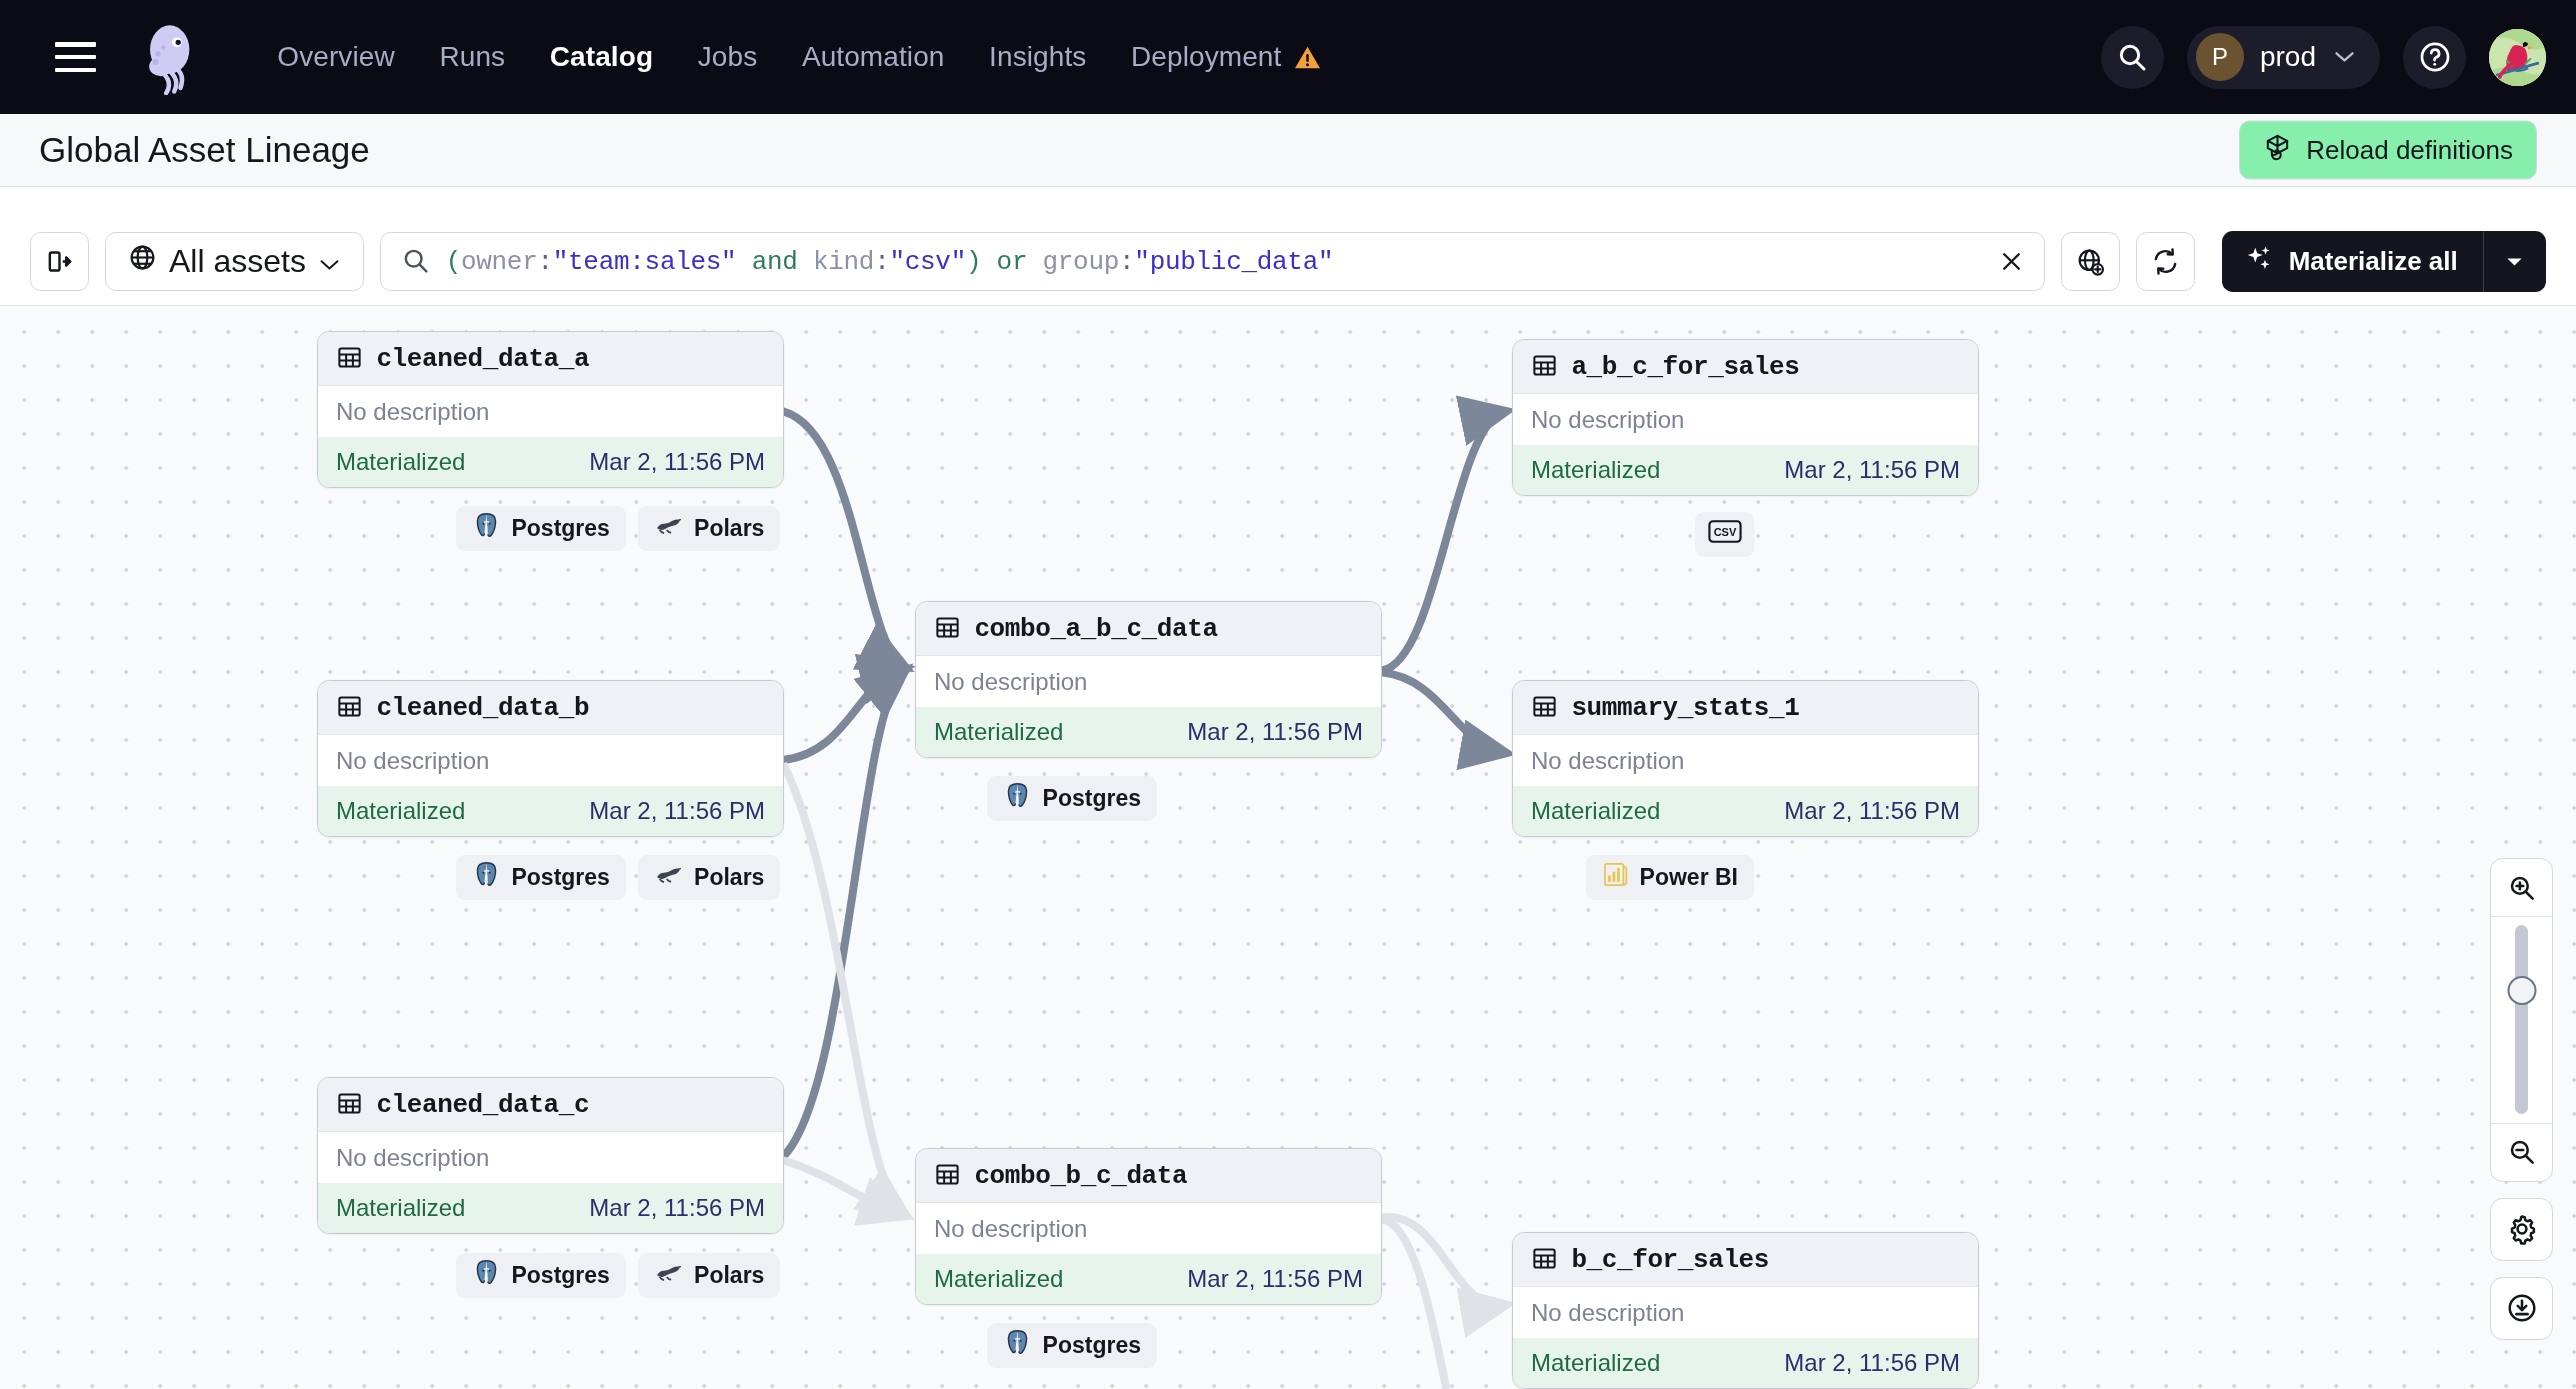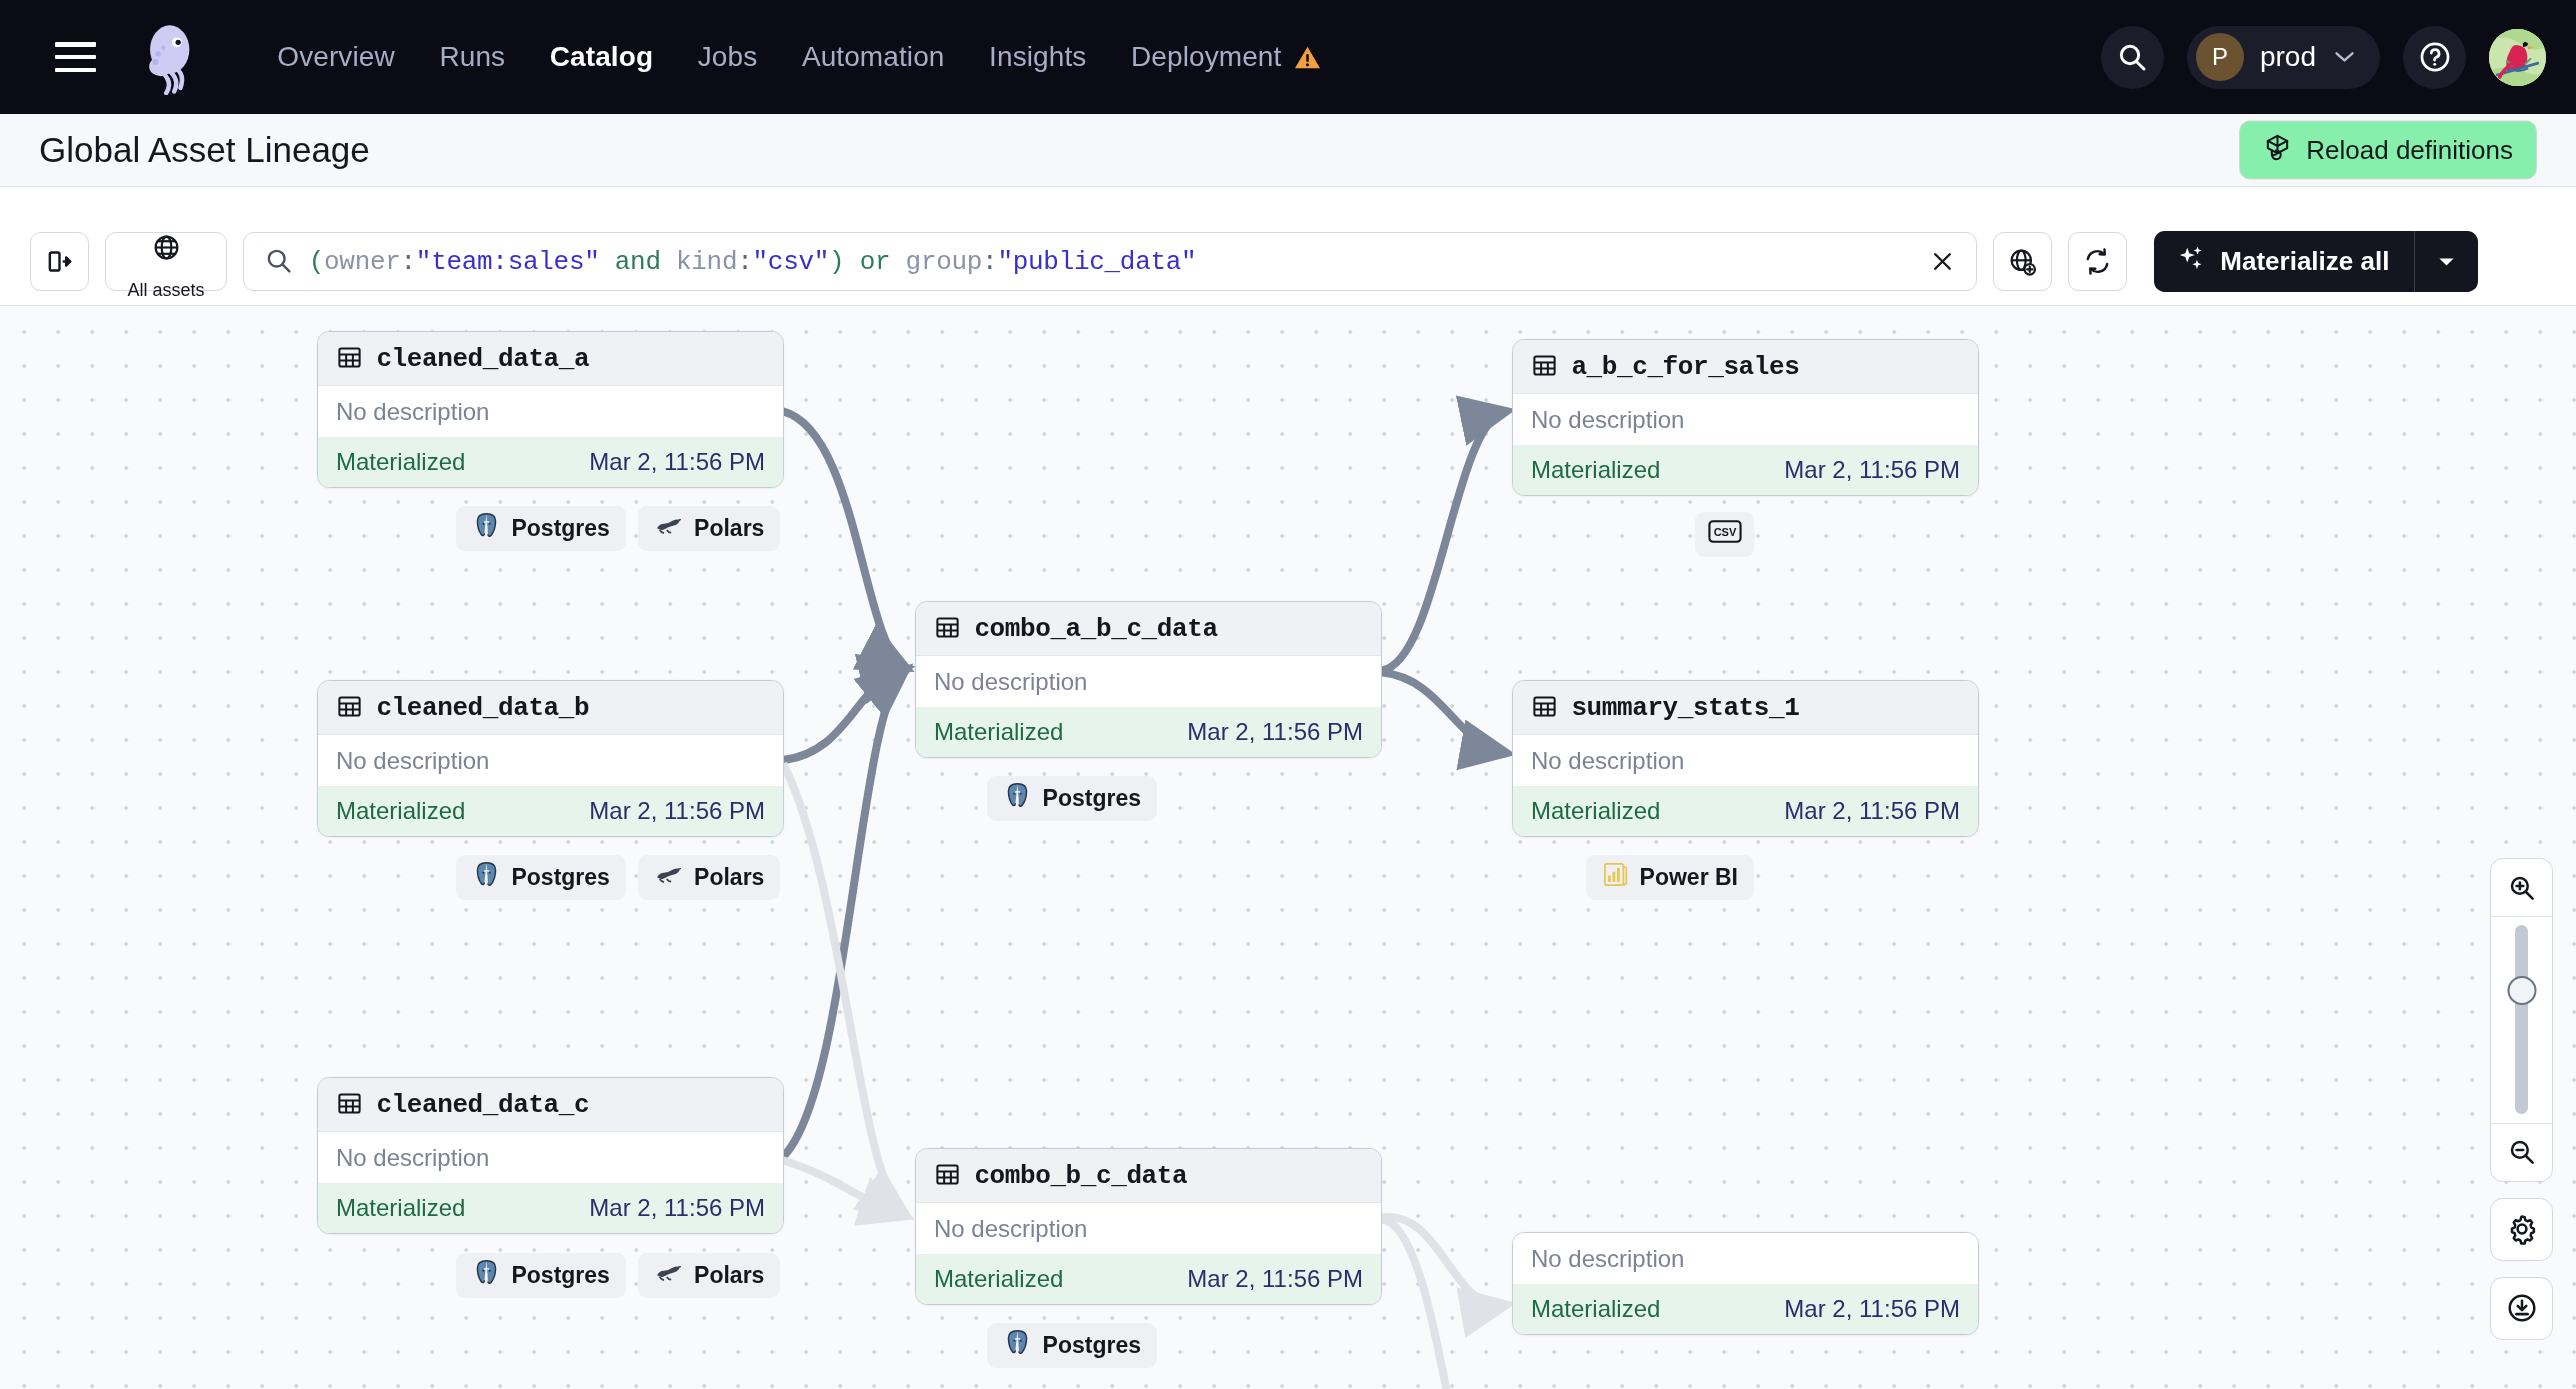--- a/index.html
+++ b/index.html
@@ -61,21 +61,21 @@
     background: #ffffff; border-bottom: 0.9px solid #E0E4EB;
     display: flex; align-items: center; padding: 0 30px; gap: 16px;
   }
   .tb-icon-btn {
     width: 59px; height: 59px; border: 0.9px solid #D3D8E0; background: #fff;
     border-radius: 10.7px; display: flex; align-items: center; justify-content: center; cursor: pointer;
   }
   .tb-pill {
     height: 59px; border: 0.9px solid #D3D8E0; background: #fff; border-radius: 10.7px;
     display: flex; align-items: center; gap: 12.5px; padding: 0 21.5px; cursor: pointer;
-    font-size: 18px; color: #15171E; flex-direction: column;
+    font-size: 32px; color: #15171E;
   }
   .searchbox {
     flex: 1; height: 59px; border: 0.9px solid #D3D8E0; background: #fff; border-radius: 10.7px;
     display: flex; align-items: center; gap: 16px; padding: 0 19.7px; position: relative;
     max-width: 1734px;
   }
   .searchq {
     font-family: "Liberation Mono", monospace; font-size: 26px; white-space: nowrap;
     letter-spacing: -0.3px;
   }
@@ -589,20 +589,30 @@
                 <rect x="2.6" y="2.6" width="16.4" height="18.8" rx="1.6" stroke="#E8C54A" stroke-width="1.5"></rect>
                 <rect x="5.4" y="13" width="2.4" height="5.6" fill="#E8C54A"></rect>
                 <rect x="9.4" y="9.6" width="2.4" height="9" fill="#E8C54A"></rect>
                 <rect x="13.4" y="6.2" width="2.4" height="12.4" fill="#E8C54A"></rect>
                 <path d="M19 4.4 L21.6 6.4 L21.6 20 L19 21.6" stroke="#E8C54A" stroke-width="1.5" fill="none"></path>
               </svg></span>
             <span>Power BI</span>
           </div>
         </div>
         <div class="node" style="left: 1512px; top: 926px;">
+          <div class="node-head">
+            <span><svg width="27" height="27" viewBox="0 0 24 24" fill="none" stroke="#15171E" stroke-width="1.8">
+                <rect x="3" y="4" width="18" height="16" rx="1.6"></rect>
+                <line x1="3" y1="9.3" x2="21" y2="9.3"></line>
+                <line x1="3" y1="14.6" x2="21" y2="14.6"></line>
+                <line x1="9" y1="9.3" x2="9" y2="20"></line>
+                <line x1="15" y1="9.3" x2="15" y2="20"></line>
+              </svg></span>
+            <span class="node-title">b_c_for_sales</span>
+          </div>
           <div class="node-desc">No description</div>
           <div class="node-status">
             <span class="st-left">Materialized</span>
             <span class="st-right">Mar 2, 11:56 PM</span>
           </div>
         </div>
       </div>
 
     <div class="zoomstack">
       <div class="zoomgroup">

